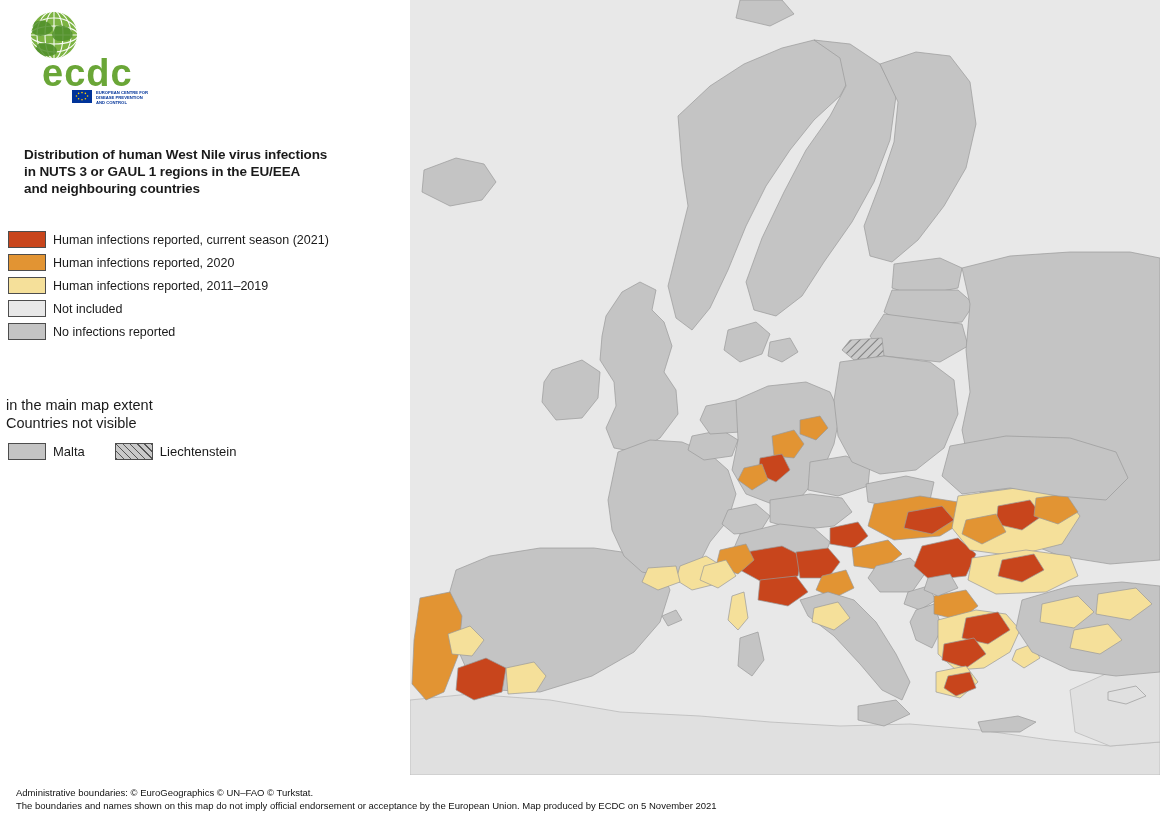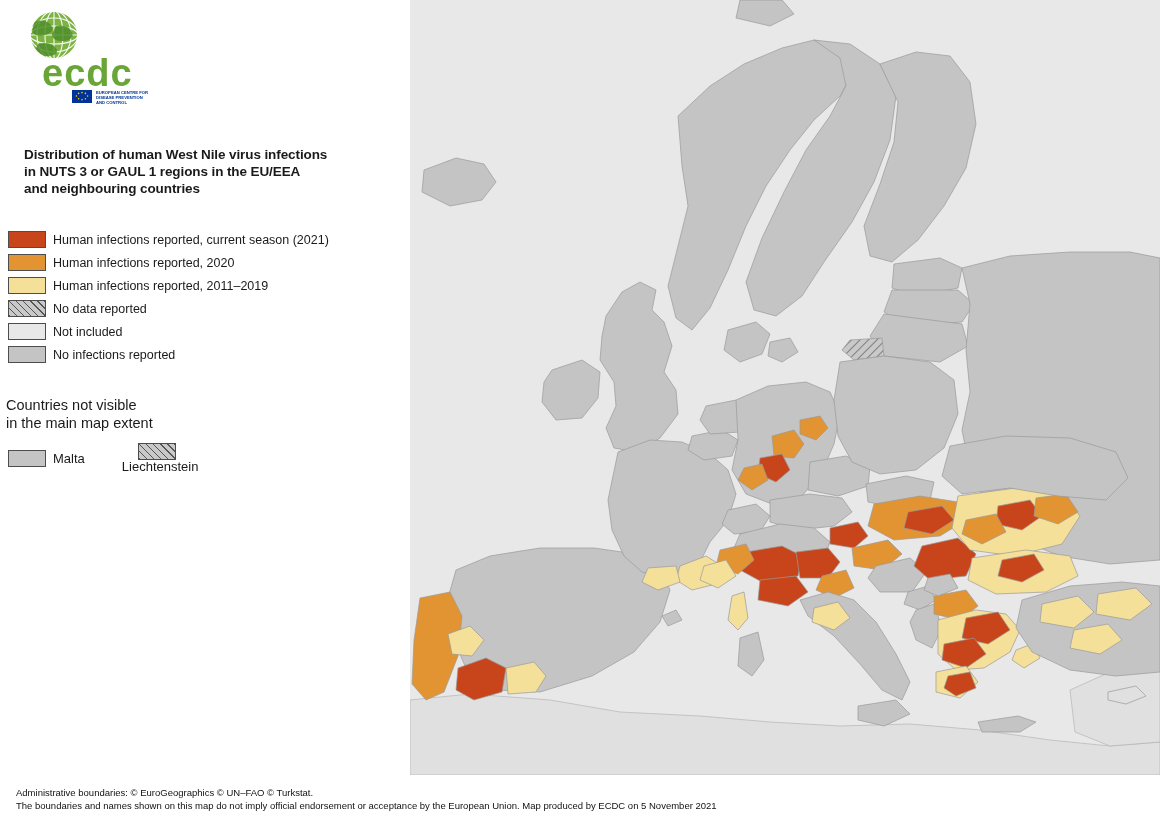--- a/index.html
+++ b/index.html
@@ -78,21 +78,21 @@
     position: absolute;
     left: 8px;
     top: 443px;
     display: flex;
     align-items: center;
   }
   #notvisible-rows .nv-item {
     display: flex;
     align-items: center;
   }
-  #notvisible-rows .nv-item + .nv-item { margin-left: 30px; flex-direction: column; }
+  #notvisible-rows .nv-item + .nv-item { margin-left: 30px; }
   #notvisible-rows .legend-label { font-size: 13px; }
 
   
   #map {
     position: absolute;
     left: 410px;
     top: 0;
     width: 750px;
     height: 775px;
     background: #e8e8e8;
@@ -174,40 +174,36 @@
   <div class="legend-row">
     <span class="swatch" style="background:#e29433"></span>
     <span class="legend-label">Human infections reported, 2020</span>
   </div>
 
   <div class="legend-row">
     <span class="swatch" style="background:#f5e09a"></span>
     <span class="legend-label">Human infections reported, 2011–2019</span>
   </div>
 
-  <div class="legend-row">
-    <span class="swatch" style="background:#c9c9c9;background-image:repeating-linear-gradient(45deg,#555 0 1.2px,transparent 1.2px 5px)"></span>
-    <span class="legend-label">No data reported</span>
-  </div>
 
   <div class="legend-row">
     <span class="swatch" style="background:#e8e8e8"></span>
     <span class="legend-label">Not included</span>
   </div>
 
   <div class="legend-row">
     <span class="swatch" style="background:#c4c4c4"></span>
     <span class="legend-label">No infections reported</span>
   </div>
 
 </div>
 
 <div id="notvisible-title">
+  <span class="ln">in the main map extent</span>
   <span class="ln">Countries not visible</span>
-  <span class="ln">in the main map extent</span>
 </div>
 
 <div id="notvisible-rows">
   <span class="nv-item">
     <span class="swatch" style="background:#c4c4c4"></span>
     <span class="legend-label">Malta</span>
   </span>
   <span class="nv-item">
     <span class="swatch" style="background:#c9c9c9;background-image:repeating-linear-gradient(45deg,#555 0 1.2px,transparent 1.2px 5px)"></span>
     <span class="legend-label">Liechtenstein</span>

